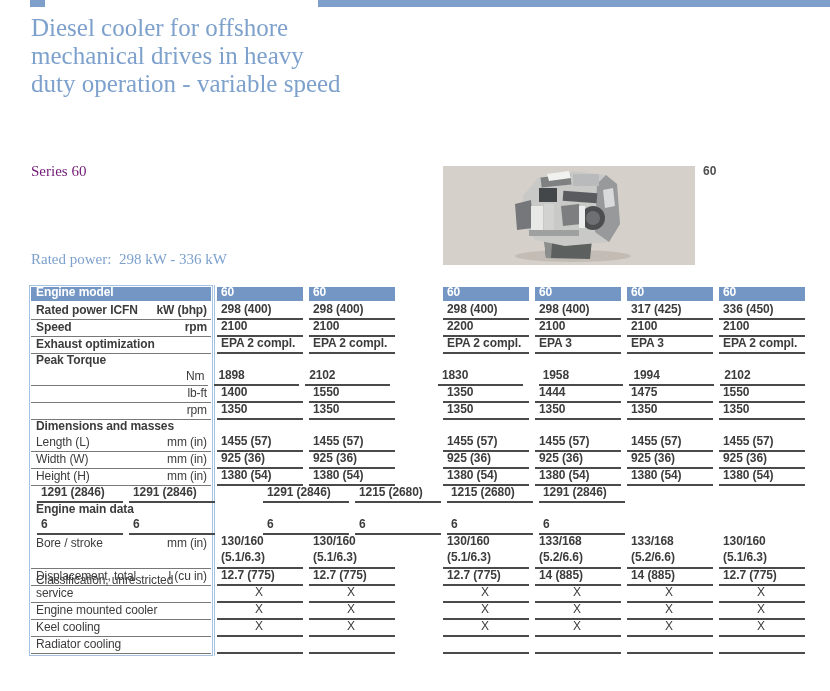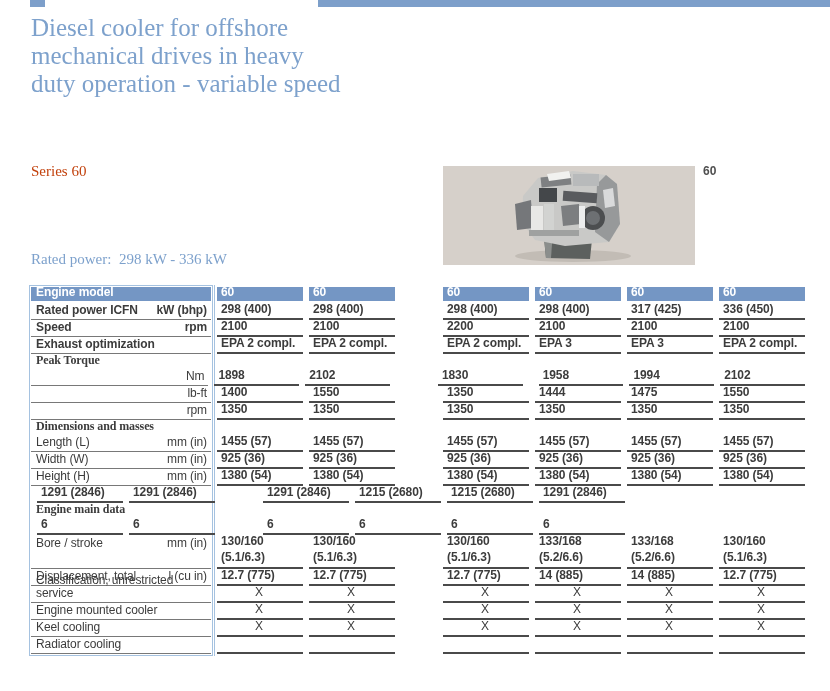--- a/index.html
+++ b/index.html
@@ -5,35 +5,35 @@
   html,body{margin:0;padding:0;background:#fff;}
   .page{position:relative;width:830px;height:691px;background:#ffffff;overflow:hidden;
         font-family:"Liberation Sans",sans-serif;}
   
   .topbar-left{position:absolute;left:30px;top:0;width:15px;height:7px;background:#7D9FCA;}
   .topbar-right{position:absolute;left:318px;top:0;width:512px;height:7px;background:#7D9FCA;}
   
   .title{position:absolute;left:31px;top:14px;margin:0;font-family:"Liberation Serif",serif;
          font-weight:400;font-size:25px;line-height:28px;color:#7DA1CC;}
   .series{position:absolute;left:31px;top:163px;font-family:"Liberation Serif",serif;
-          font-size:15px;color:#c2410c;}
+          font-size:15px;color:#701a75;}
   .rated{position:absolute;left:31px;top:251px;font-family:"Liberation Serif",serif;
          font-size:15px;color:#7DA1CC;white-space:pre;}
   
   .image-box{position:absolute;left:443px;top:166px;width:252px;height:99px;background:#D6D0CA;}
   .image-caption{position:absolute;left:703px;top:164px;font-size:12px;font-weight:bold;color:#4F4F4F;}
   
   .spec-table{position:absolute;left:31px;top:287px;width:774px;font-size:12px;color:#3C3C3C;
               letter-spacing:-0.1px;}
   .label-box{position:absolute;left:-2px;top:-2px;width:184px;height:calc(100% + 4px);
              border:1px solid #A5C2E0;box-sizing:border-box;pointer-events:none;}
   .col-divider{position:absolute;left:183px;top:-2px;width:1px;height:calc(100% + 4px);
                background:#A5C2E0;}
   .trow{display:flex;height:17px;align-items:stretch;position:relative;}
-  .trow.section{height:15px;font-family:Liberation Serif, serif;}
+  .trow.section{height:15px;}
   .trow.model-header{height:14px;margin-bottom:2px;}
   .trow.data2{height:34px;}
   .cell{box-sizing:border-box;display:flex;align-items:flex-end;line-height:13px;}
   .cell.lbl{width:180px;padding:0 4px 2px 5px;justify-content:space-between;}
   .cell.val{width:86px;padding:0 2px 2px 4px;font-weight:bold;}
   .trow.data .cell.lbl, .trow.data2 .cell.lbl, .trow.check .cell.lbl{border-bottom:1px solid #787878;}
   .trow.data .cell.val, .trow.data2 .cell.val, .trow.check .cell.val{border-bottom:2px solid #4A4A4A;}
   .trow.section .lt{font-weight:bold;}
   .trow.boldrow .lt, .trow.boldrow .ut{font-weight:bold;}
   .trow.model-header .cell{background:#7496C4;color:#ffffff;font-weight:bold;padding-bottom:2px;}

